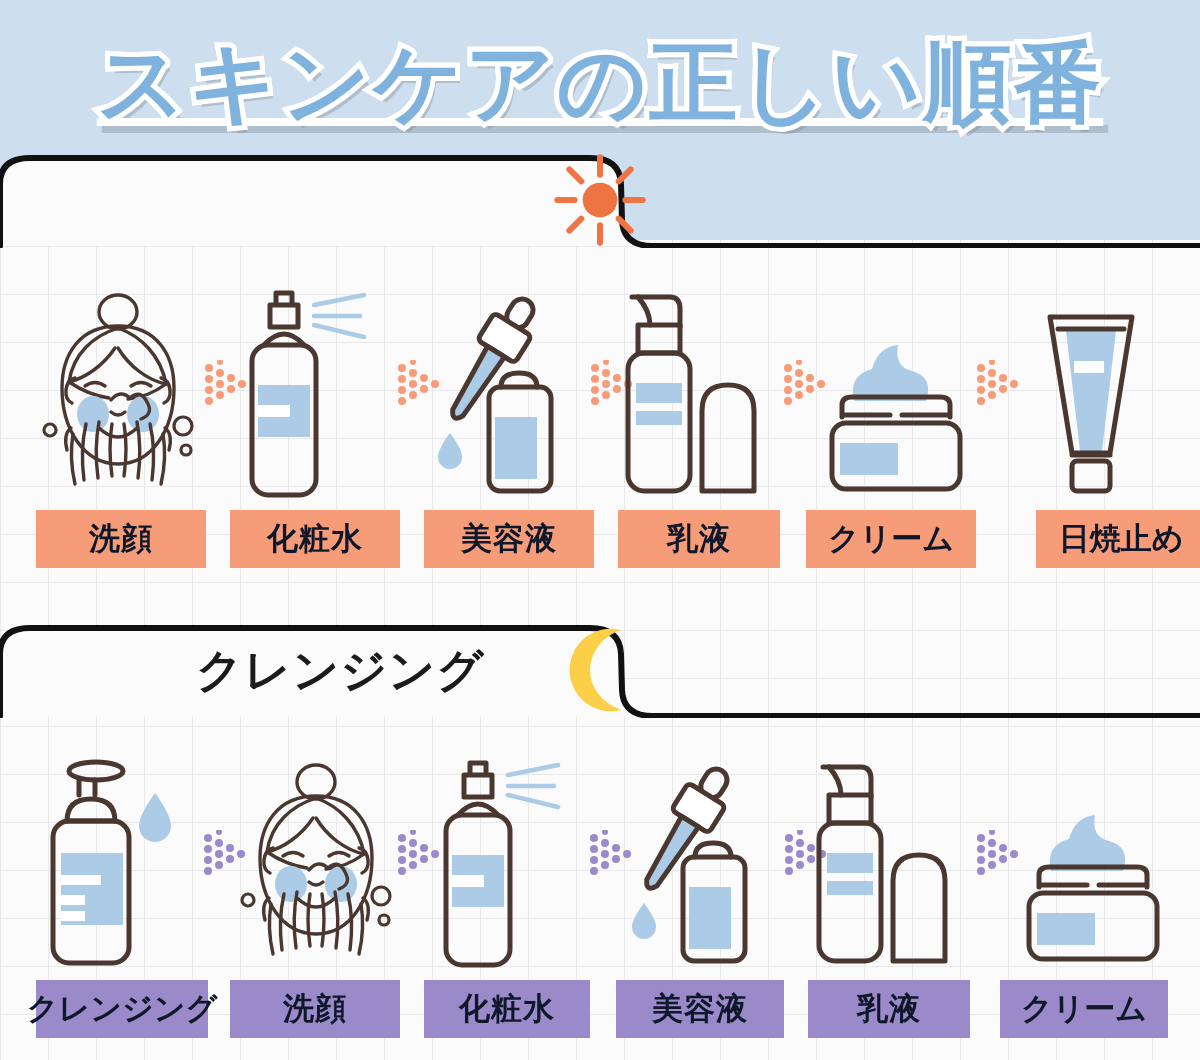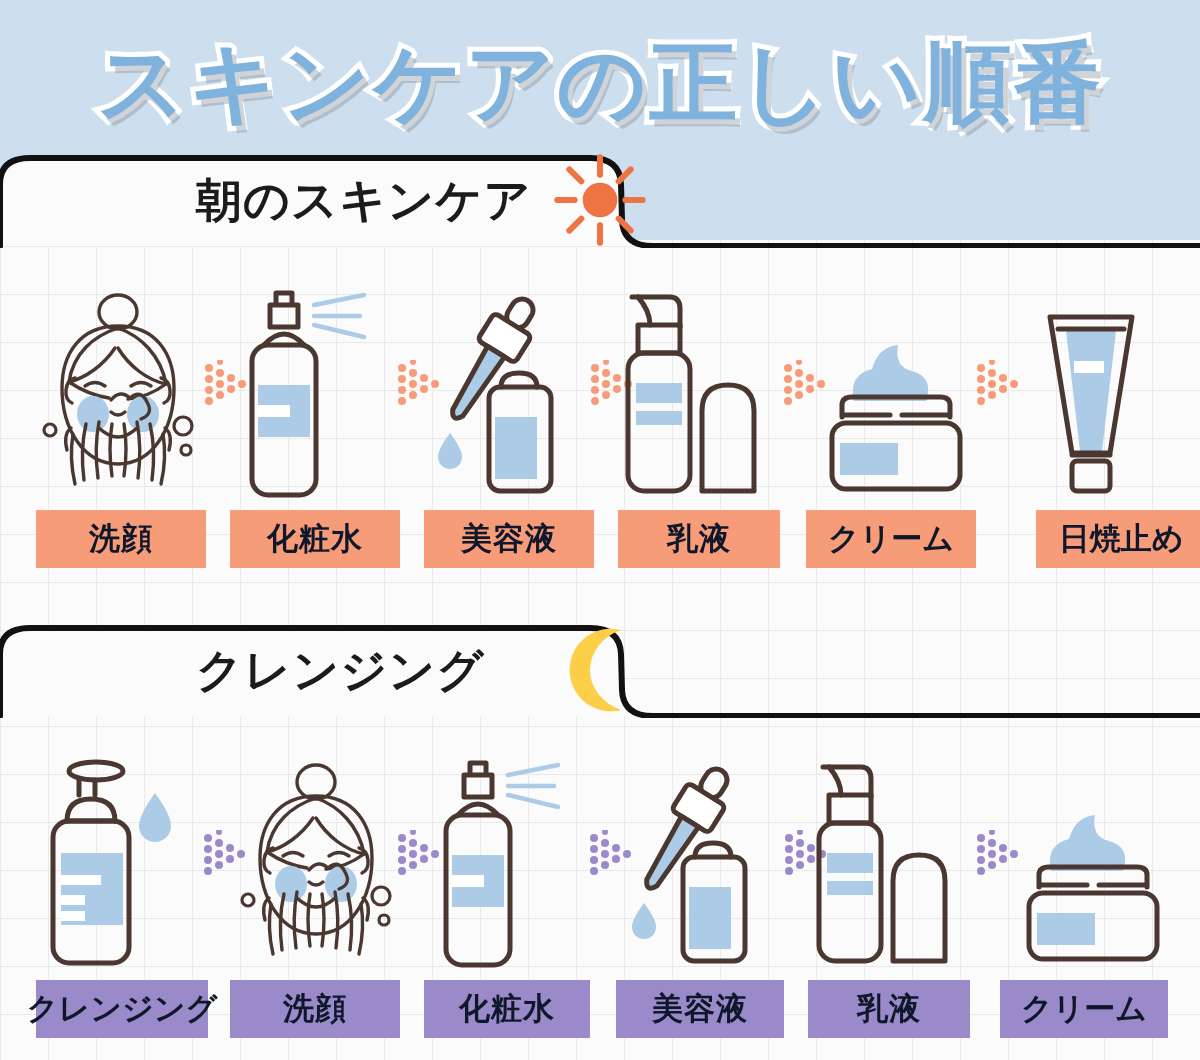--- a/index.html
+++ b/index.html
@@ -30,20 +30,21 @@
     text-align:center;
     font-family:"DejaVu Serif","Liberation Serif",serif;
     font-weight:700;
     font-size:88px;
     letter-spacing:2px;
     color:#7fb3dd;
     -webkit-text-stroke:10px #ffffff;
     paint-order:stroke fill;
     text-shadow:5px 7px 0 rgba(120,130,140,.35);
     white-space:nowrap;
+    text-decoration:underline;
   }
 
   
   .tab-wrap{position:absolute;left:0;width:1200px;height:96px;}
   .tab-wrap.morning{top:152px;}
   .tab-wrap.night{top:622px;}
   .tab-wrap svg{position:absolute;left:0;top:0;width:1200px;height:96px;}
   .tab-label{
     position:absolute;left:196px;top:12px;
     font-family:"DejaVu Sans","Liberation Sans",sans-serif;
@@ -102,21 +103,20 @@
         <line x1="36" y1="4" x2="36" y2="17"></line>
         <line x1="36" y1="55" x2="36" y2="68"></line>
         <line x1="4" y1="36" x2="17" y2="36"></line>
         <line x1="55" y1="36" x2="68" y2="36"></line>
         <line x1="13" y1="13" x2="22" y2="22"></line>
         <line x1="50" y1="50" x2="59" y2="59"></line>
         <line x1="59" y1="13" x2="50" y2="22"></line>
         <line x1="22" y1="50" x2="13" y2="59"></line>
       </g>
     </svg>
-    <div class="tab-label">朝のスキンケア</div>
   </div>
 
   <div class="row morning">
     <div class="cells">
 
       <div class="cell" style="left:30px;">
         <svg width="170" height="220" viewBox="0 0 170 220">
           <g fill="none" stroke="#4a3730" stroke-width="3.4" stroke-linecap="round" stroke-linejoin="round">
             <path d="M66,34 a19,17 0 1,1 38,0 a19,17 0 1,1 -38,0"></path>
             <path d="M85,48 C47,48 29,76 29,110 C29,150 50,186 85,186 C120,186 141,150 141,110 C141,76 123,48 85,48"></path>

